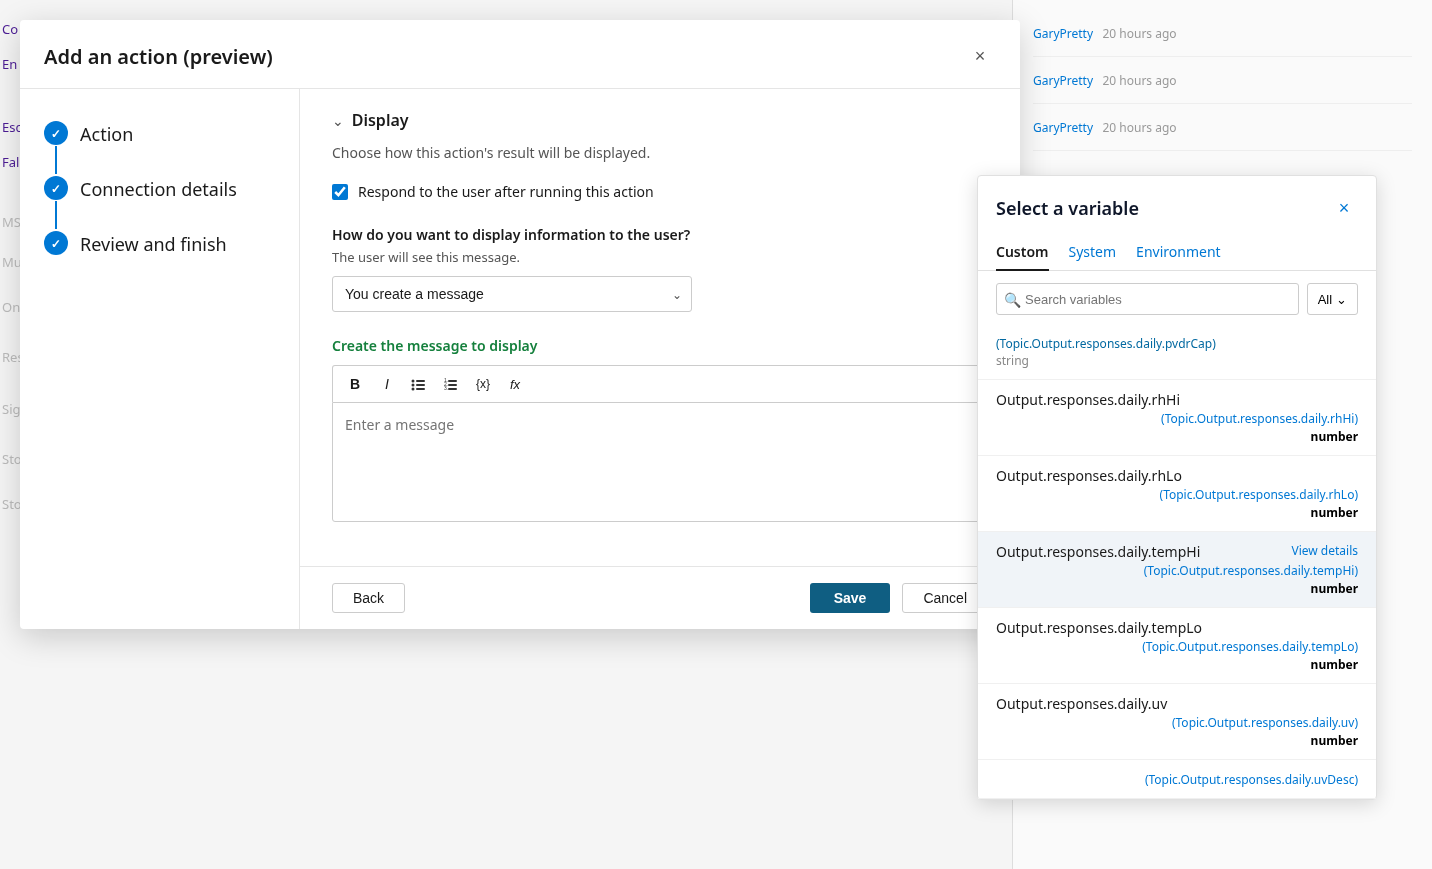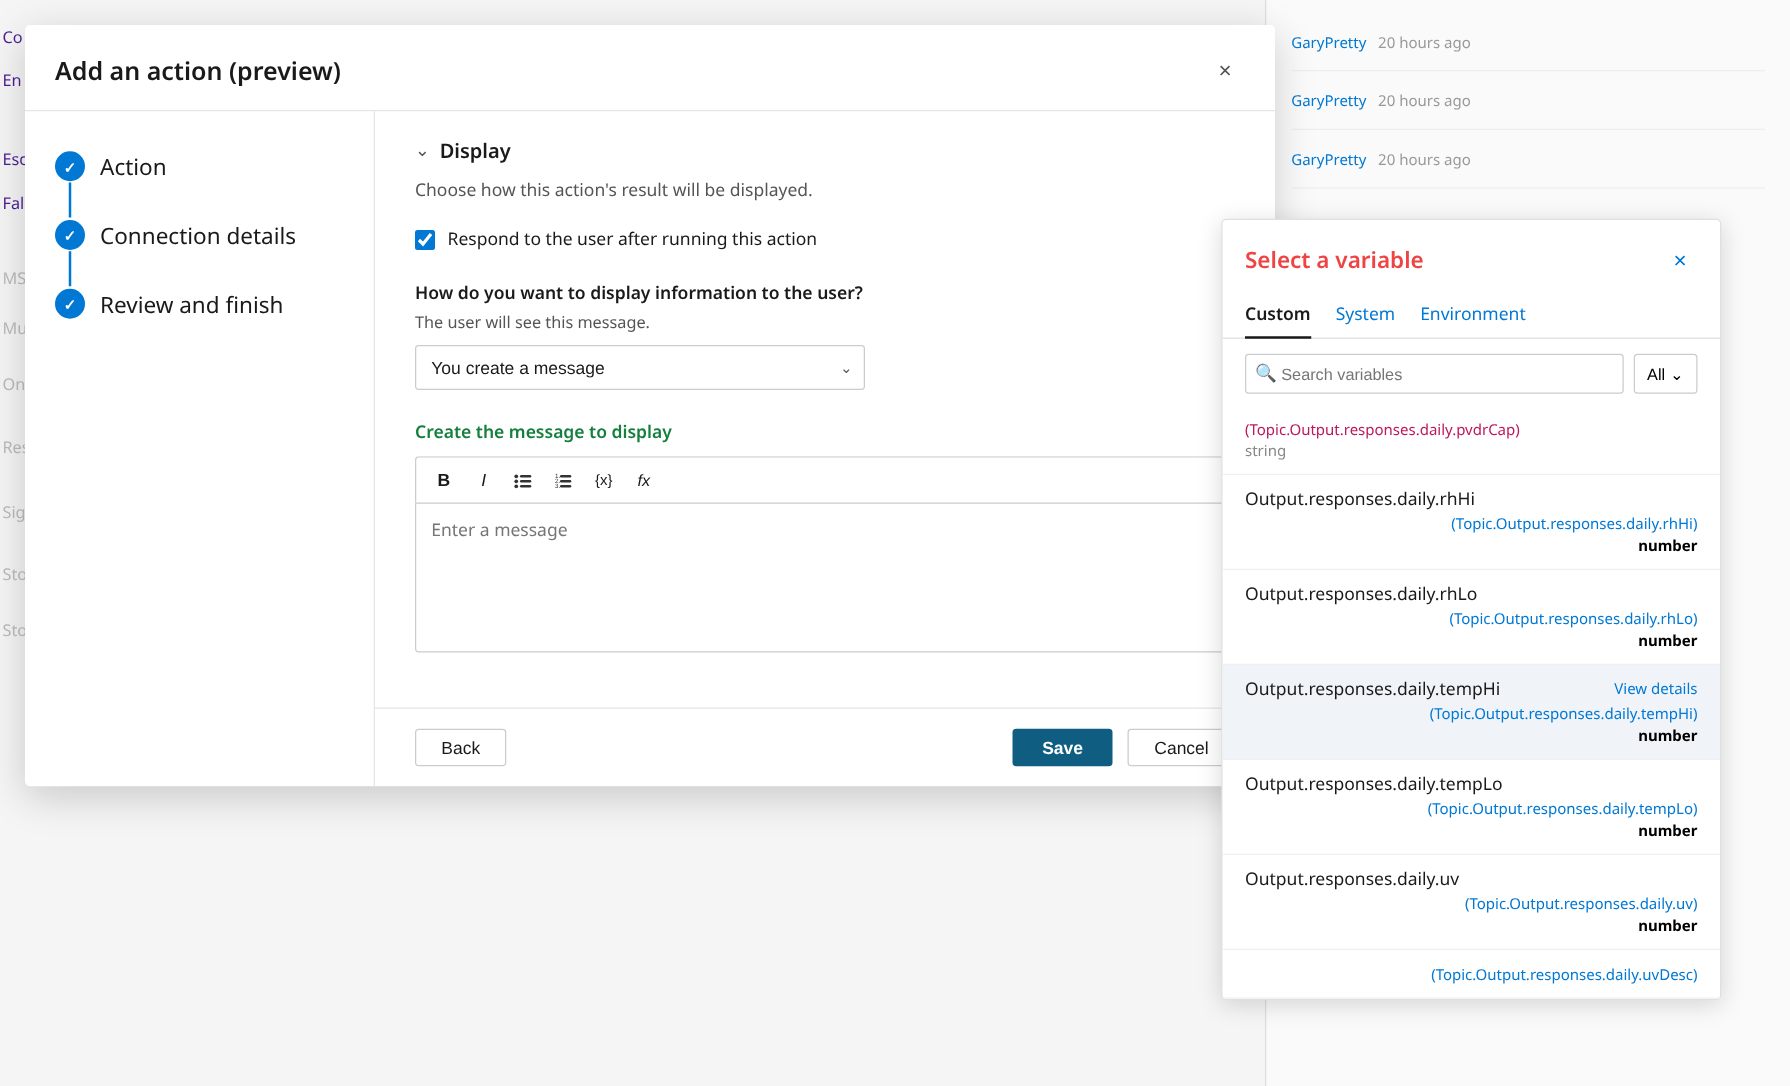--- a/index.html
+++ b/index.html
@@ -362,21 +362,21 @@
     .vp-header {
       display: flex;
       align-items: center;
       justify-content: space-between;
       padding: 18px 18px 12px;
     }
 
     .vp-title {
       font-size: 18px;
       font-weight: 600;
-      color: #ef4444;
+      color: #0f172a;
     }
 
     .vp-close {
       width: 28px;
       height: 28px;
       border: none;
       background: none;
       cursor: pointer;
       color: #0078d4;
       font-size: 18px;
@@ -518,21 +518,21 @@
       border-radius: 3px;
     }
 
     
     .vp-partial-item {
       padding: 8px 18px 10px;
       border-bottom: 1px solid #f0f0f0;
     }
     .vp-partial-path {
       font-size: 12px;
-      color: #be185d;
+      color: #0369a1;
     }
     .vp-partial-type {
       font-size: 12px;
       color: #888;
     }
 
     
     .bg-left-text {
       position: absolute;
       left: 0;

